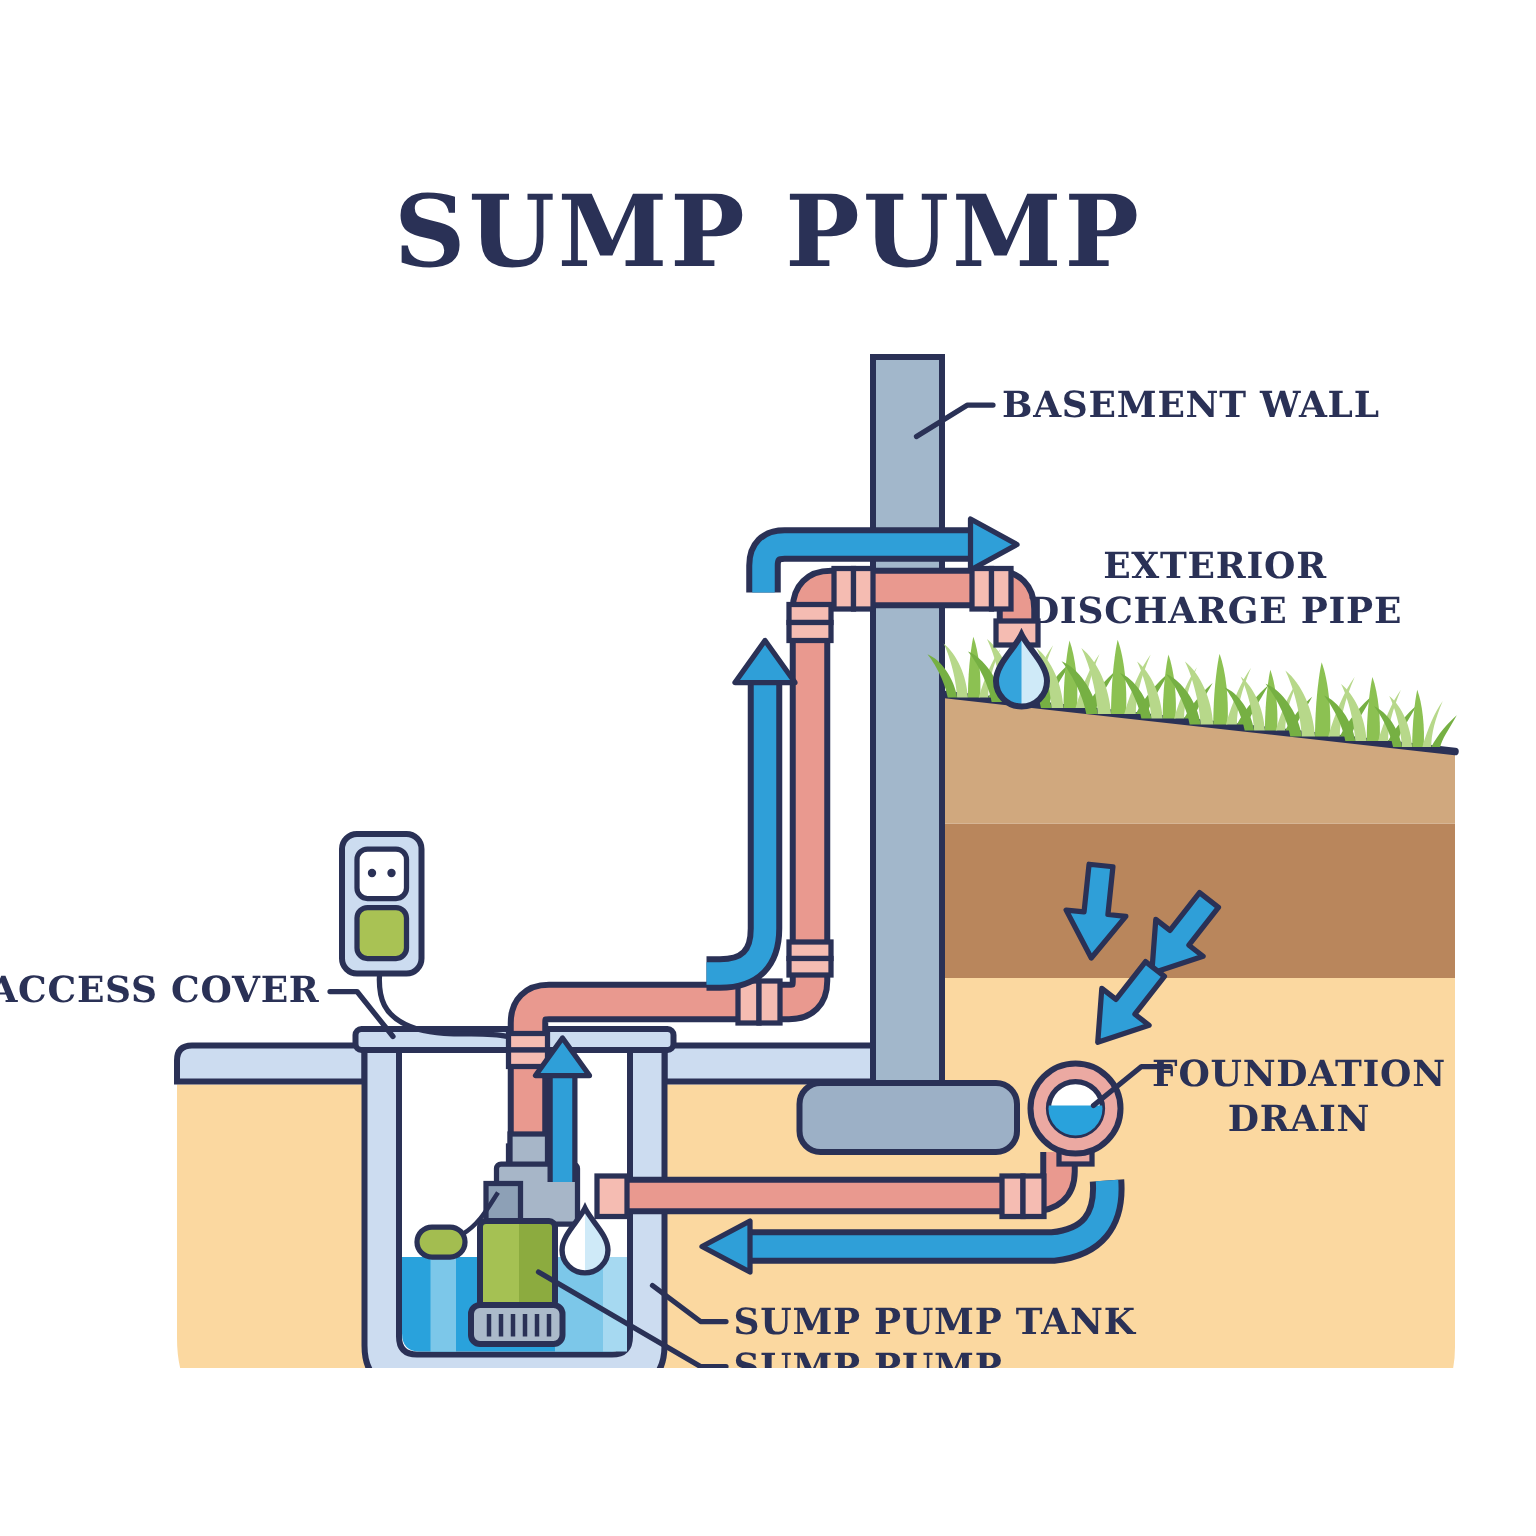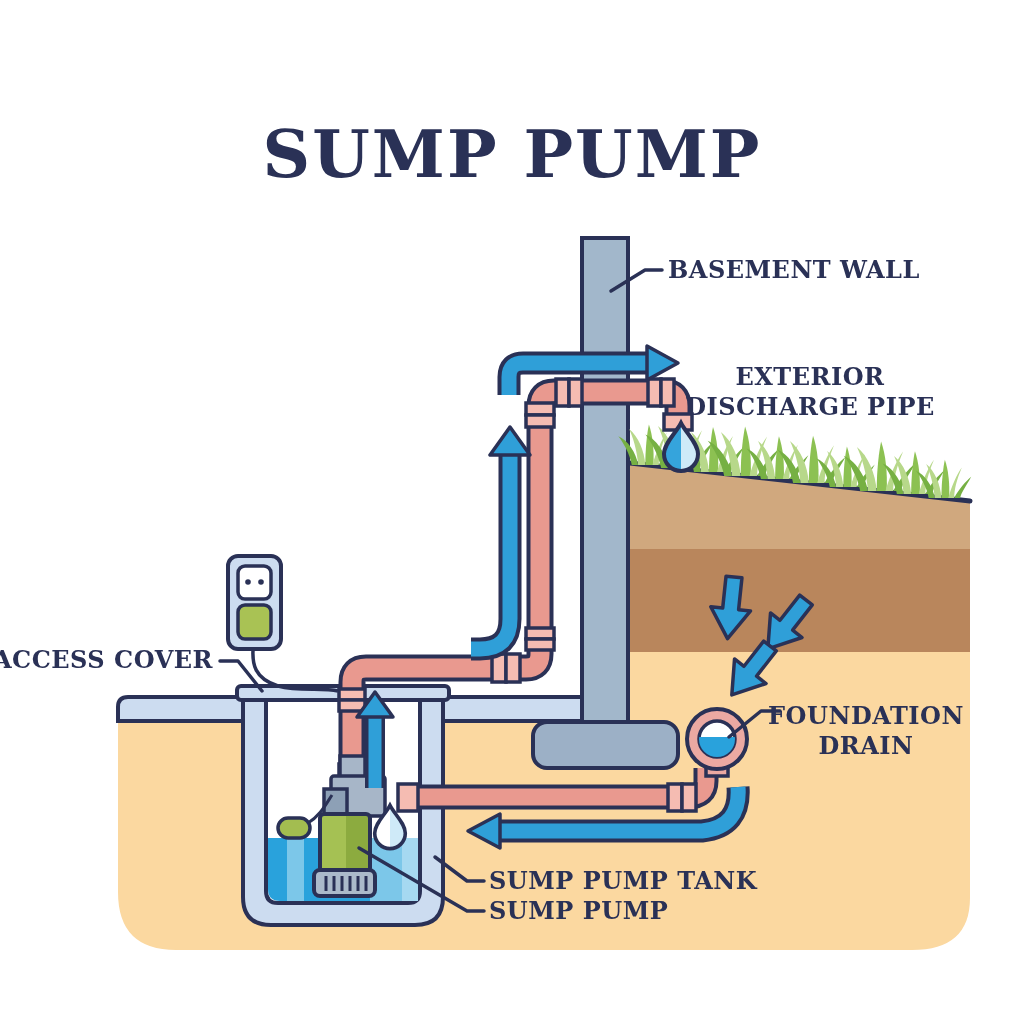--- a/index.html
+++ b/index.html
@@ -1,16 +1,16 @@
 <!DOCTYPE html>
 <html><head>
 <meta charset="utf-8">
 <style>
   html,body{margin:0;padding:0;background:#ffffff;}
-  .stage{position:relative;width:1024px;height:1024px;background:#ffffff;overflow:hidden;
+  .stage{position:relative;width:1024px;height:912px;background:#ffffff;overflow:hidden;
          font-family:"DejaVu Serif","Liberation Serif",serif;}
   svg{display:block;}
   text{font-family:"DejaVu Serif","Liberation Serif",serif;font-weight:bold;fill:#2a3156;}
   .title-text{font-size:66px;letter-spacing:2px;}
   .label-text{font-size:24px;letter-spacing:0.5px;}
   .pipe-outer{fill:none;stroke:#2a3156;stroke-width:27;}
   .pipe-inner{fill:none;stroke:#e9998f;stroke-width:19;}
   .pipeB-outer{fill:none;stroke:#2a3156;stroke-width:25;}
   .pipeB-inner{fill:none;stroke:#e9998f;stroke-width:17;}
   .flow-outer{fill:none;stroke:#2a3156;stroke-width:23;}

